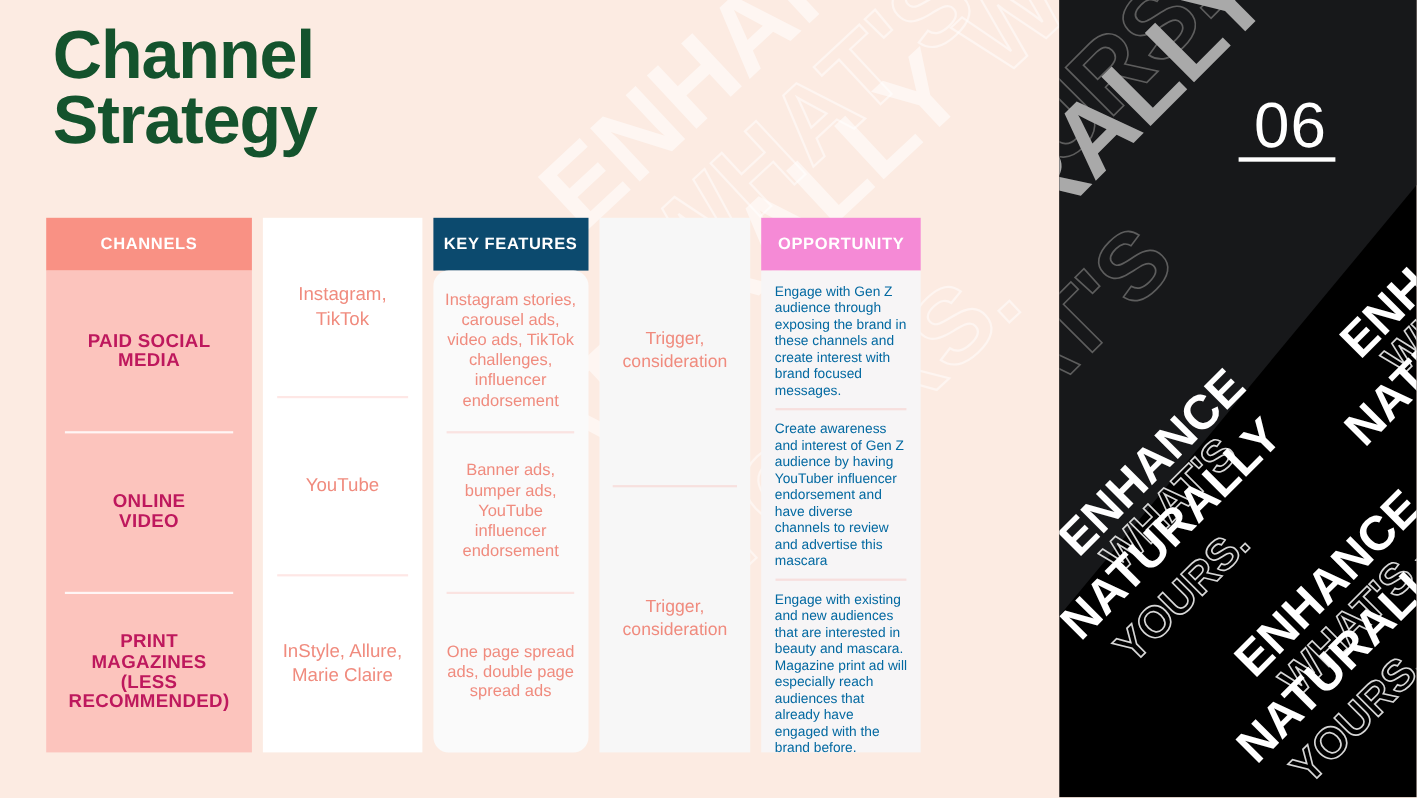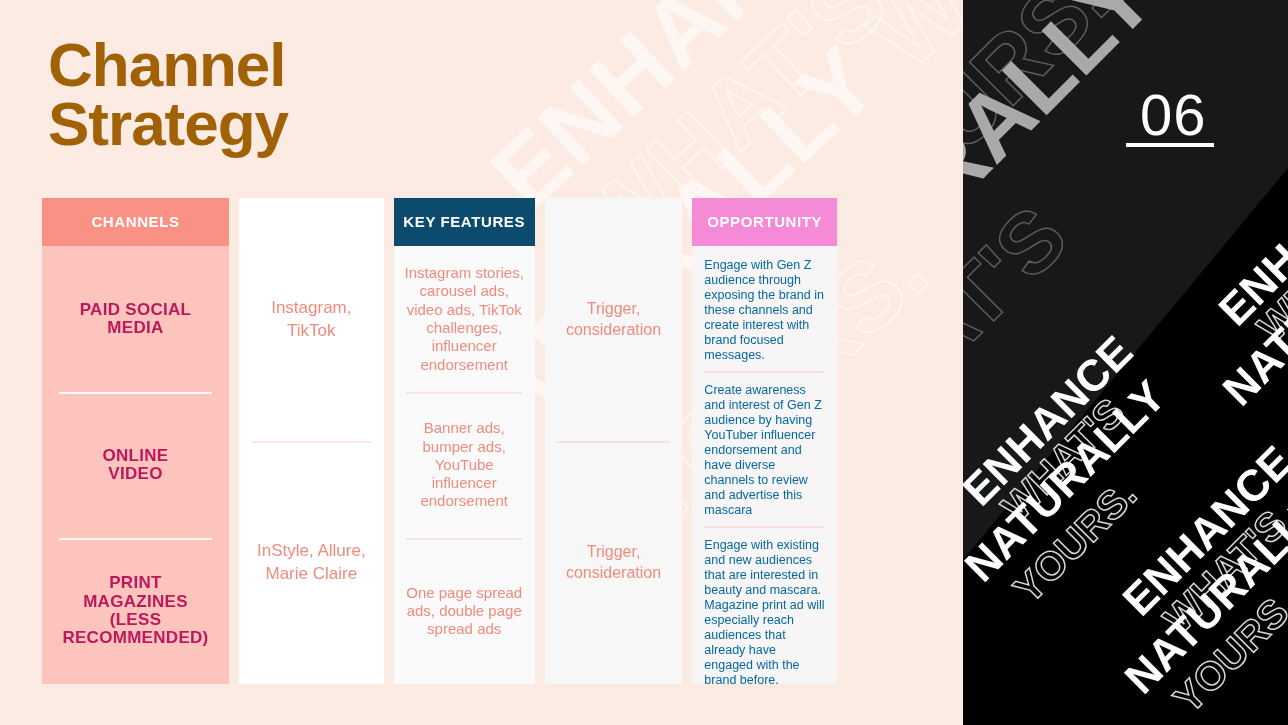--- a/index.html
+++ b/index.html
@@ -33,23 +33,23 @@
   }
   .wm-a { color: rgba(255,255,255,0.55); }
   .wm-b {
     color: transparent;
     -webkit-text-stroke: 2px rgba(255,255,255,0.5);
   }
 
   
   .title {
     position: absolute;
-    left: 48px; top: 36px;
+    left: 48px; top: 22px;
     width: 520px;
-    color: #a16207;
+    color: #14532d;
     font-weight: 800;
     font-size: 62px;
     line-height: 0.95;
     letter-spacing: -1px;
   }
   .title .l2 { display: block; }
 
   
   .table {
     position: absolute;
@@ -119,21 +119,21 @@
   }
   .col-1 .cell + .cell::before { background: rgba(255,255,255,0.85); height: 2px; }
 
   
   .col-2 .col-head { background: #f7e695; }
   .col-2 .col-body { background: #ffffff; }
   .col-2 .cell { color: #f08b7e; font-size: 17px; line-height: 1.3; }
 
   
   .col-3 .col-head { background: #0c4a6e; }
-  .col-3 .col-body { background: #fafafa; }
+  .col-3 .col-body { background: #fafafa; border-radius: 14px; }
   .col-3 .cell { color: #f08b7e; font-size: 15px; line-height: 1.22; }
 
   
   .col-4 .col-head { background: #58d7b6; }
   .col-4 .col-body { background: #f7f7f7; }
   .col-4 .cell { color: #f08b7e; font-size: 16px; line-height: 1.28; }
 
   
   .col-5 .col-head { background: #f58ad6; }
   .col-5 .col-body { background: #f7f5f6; }
@@ -246,20 +246,21 @@
             <div>(LESS</div>
             <div>RECOMMENDED)</div>
           </div>
         </div>
       </div>
     </div>
 
     <div class="col col-2">
       <div class="col-body">
         <div class="cell">Instagram, TikTok</div>
+        <div class="cell">YouTube</div>
         <div class="cell">InStyle, Allure, Marie Claire</div>
       </div>
     </div>
 
     <div class="col col-3">
       <div class="col-head">KEY FEATURES</div>
       <div class="col-body">
         <div class="cell">Instagram stories, carousel ads, video ads, TikTok challenges, influencer endorsement</div>
         <div class="cell">Banner ads, bumper ads, YouTube influencer endorsement</div>
         <div class="cell">One page spread ads, double page spread ads</div>

